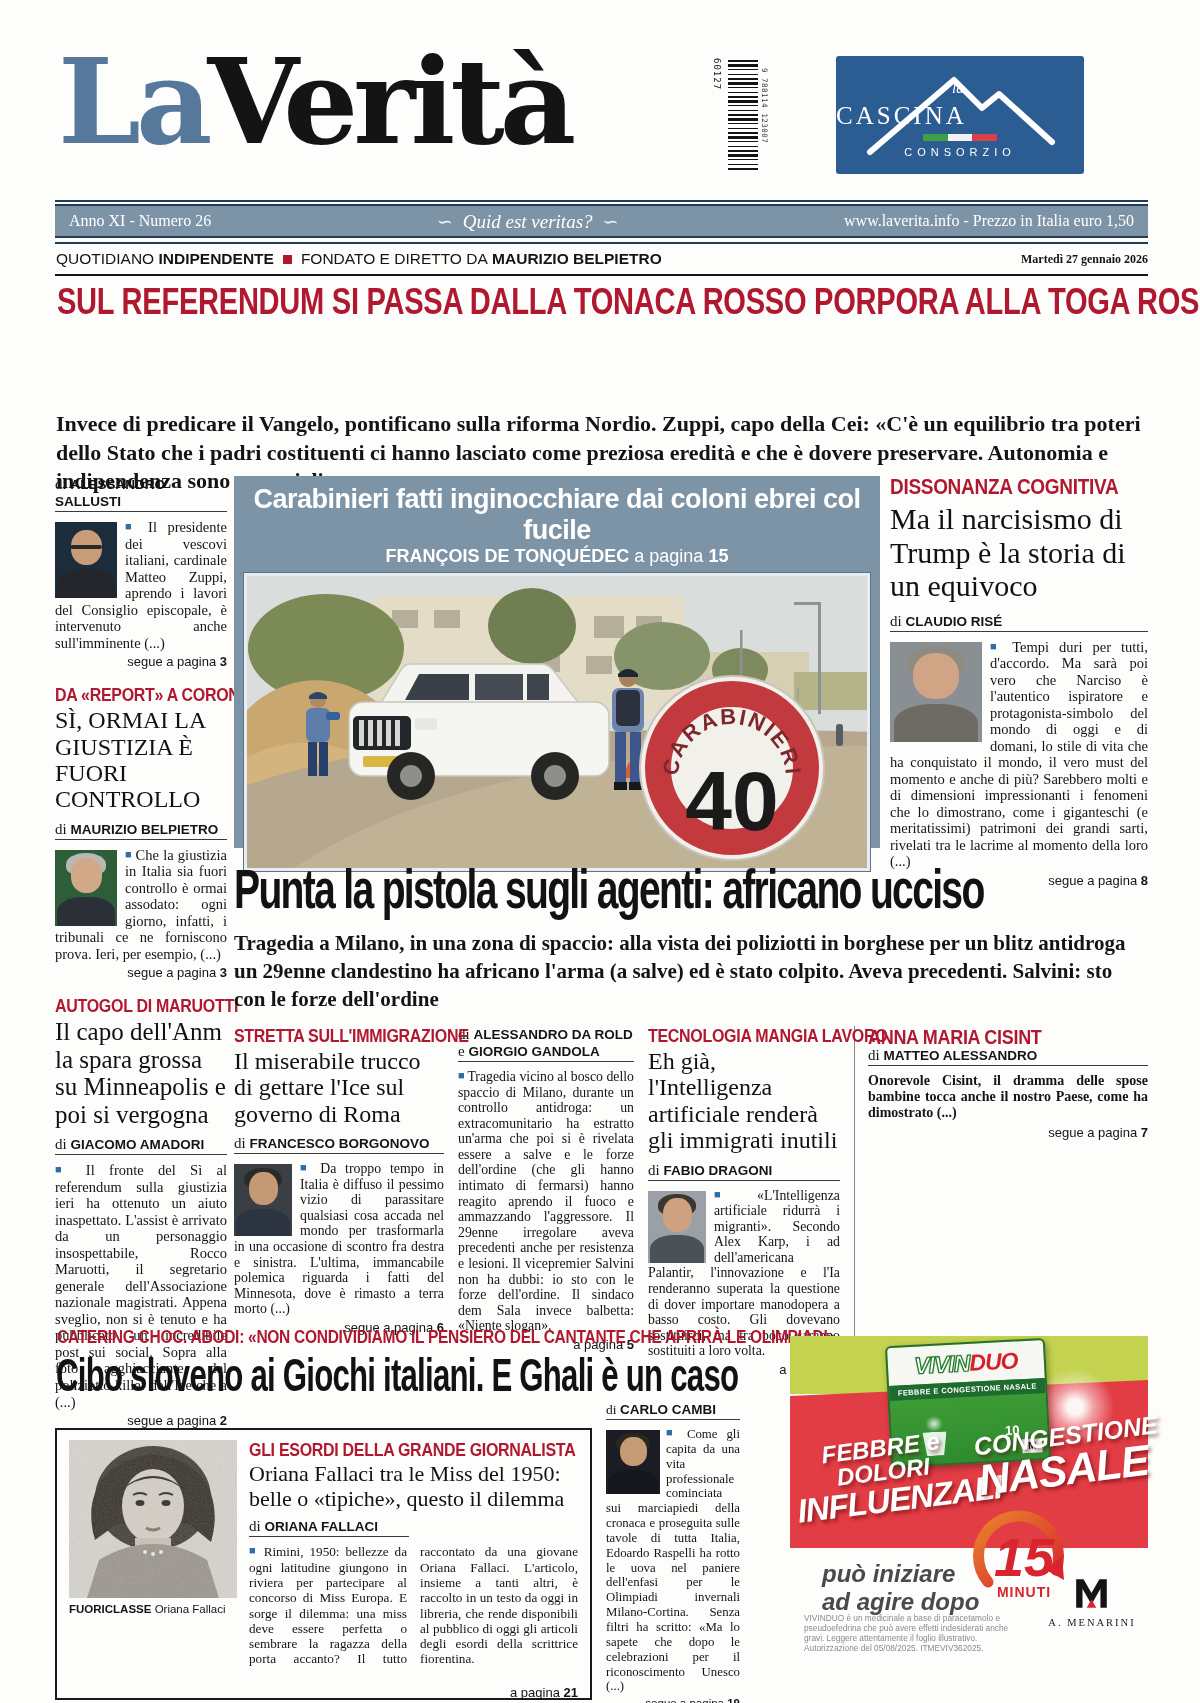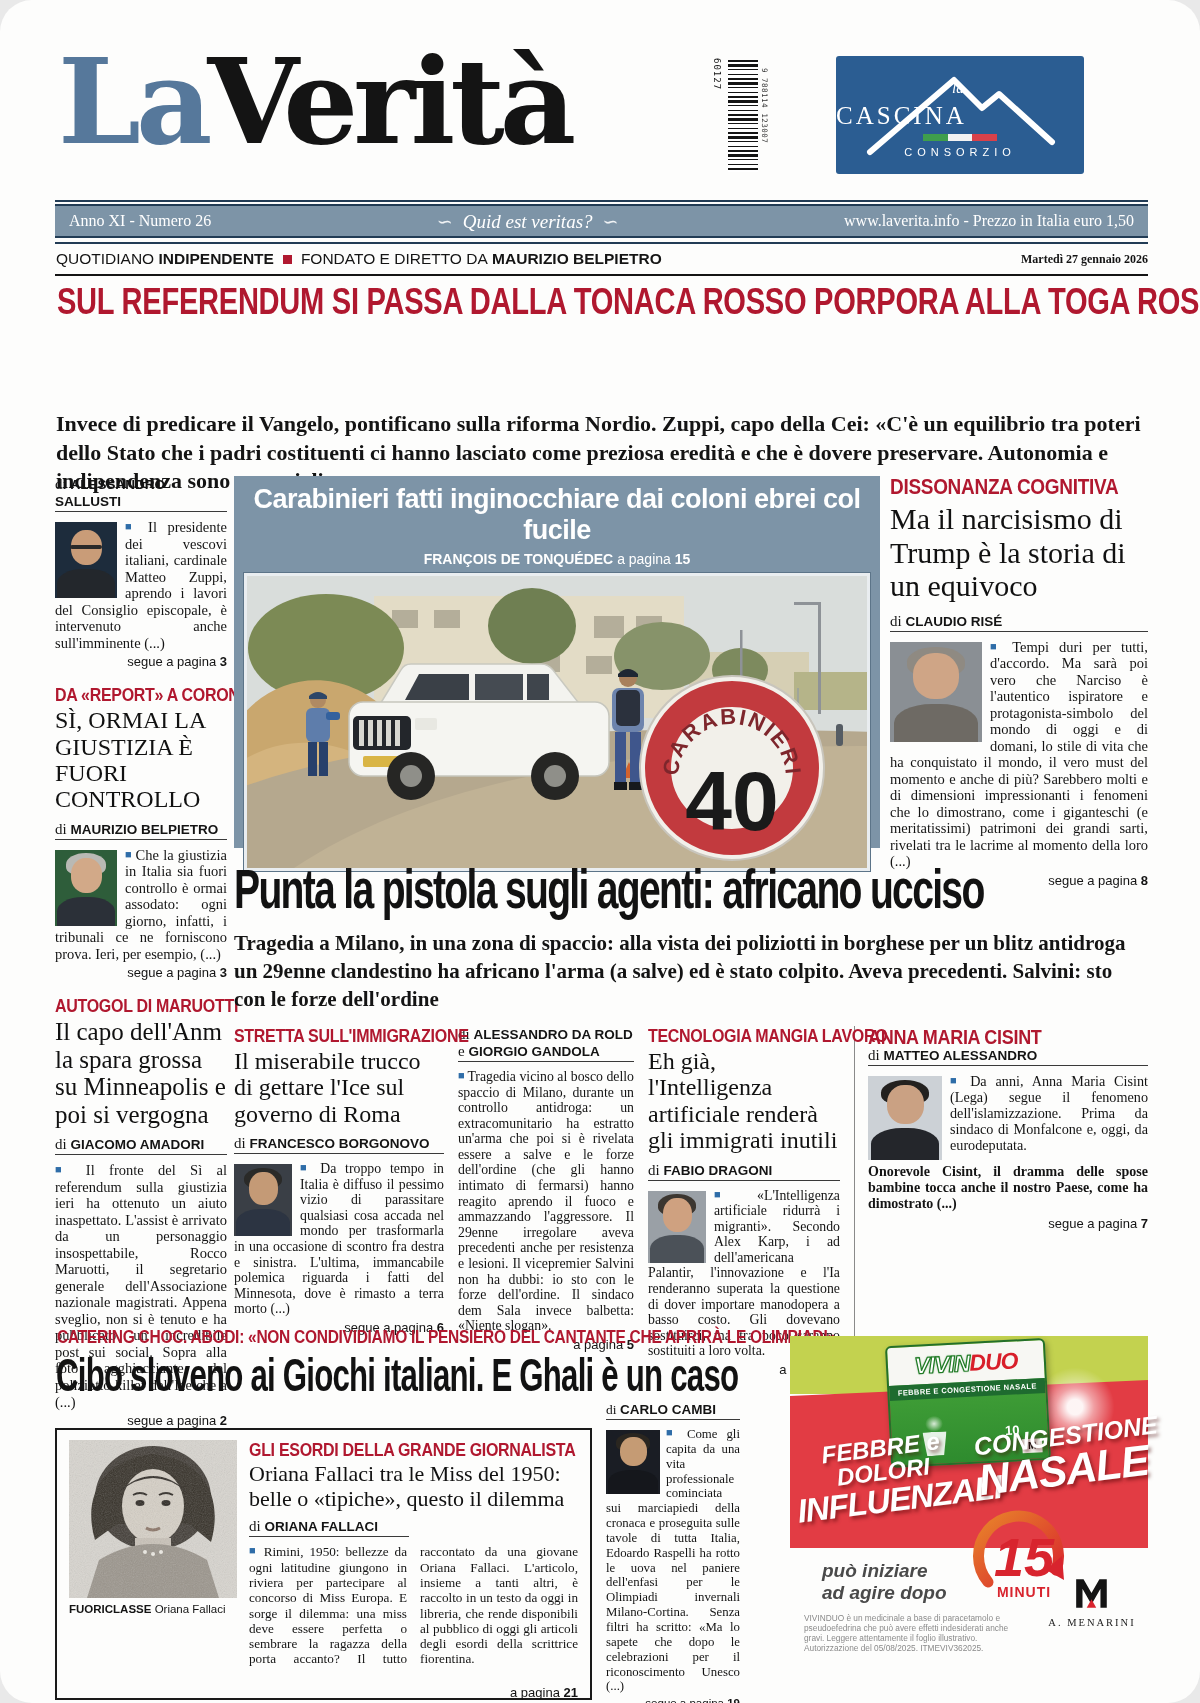--- a/index.html
+++ b/index.html
@@ -1,18 +1,18 @@
 <!DOCTYPE html>
 <html><head>
 <meta charset="utf-8">
 <title>La Verità — prima pagina</title>
 <style>
   html,body{margin:0;padding:0;background:#e9e9e9;}
   .page{position:relative;width:1200px;height:1703px;background:#fdfdfc;margin:0 auto;overflow:hidden;
-        font-family:"Liberation Serif",serif;color:#141414;border-radius:32px;}
+        font-family:"Liberation Serif",serif;color:#141414;}
   .abs{position:absolute;}
   
   .m-logo{left:58px;top:40px;font-family:"DejaVu Serif",serif;font-weight:bold;font-size:118px;line-height:1.05;letter-spacing:-5px;white-space:nowrap;}
   .logo-la{color:#56789b;}
   .logo-verita{color:#141414;}
   .barcode{left:708px;top:54px;width:58px;height:124px;}
   .bc-bars{position:absolute;left:20px;top:6px;width:30px;height:112px;
     background:repeating-linear-gradient(to bottom,#141414 0 2px,#fff 2px 4px,#141414 4px 7px,#fff 7px 9px,#141414 9px 10px,#fff 10px 14px,#141414 14px 15px,#fff 15px 18px);}
   .bc-num-top{position:absolute;left:4px;top:4px;writing-mode:vertical-rl;font-family:"DejaVu Sans Mono",monospace;font-size:9px;letter-spacing:1px;}
   .bc-num-side{position:absolute;left:52px;top:14px;writing-mode:vertical-rl;font-family:"DejaVu Sans Mono",monospace;font-size:7.5px;letter-spacing:.5px;color:#333;}
@@ -52,21 +52,21 @@
   .portrait i{display:block;position:absolute;}
   .ph-hair{left:18%;top:5%;width:64%;height:30%;background:var(--hair,transparent);border-radius:50% 50% 40% 40%;}
   .ph-head{left:25%;top:11%;width:50%;height:46%;background:var(--skin,#c9a184);border-radius:46%;}
   .ph-torso{left:4%;top:62%;width:92%;height:42%;background:var(--suit,#32373d);border-radius:45% 45% 0 0;}
   
   .leftcol{left:55px;top:476px;width:172px;}
   .leftcol .kicker{font-size:16px;}
   .leftcol .hl{font-size:24px;line-height:1.1;margin:4px 0 8px;}
   .centerpanel{left:234px;top:476px;width:646px;height:372px;background:#7d94a7;box-sizing:border-box;padding:6px 10px;}
   .photo-title{text-align:center;color:#fff;font-family:"Liberation Sans",sans-serif;font-weight:700;font-size:27px;letter-spacing:-.5px;margin-top:2px;}
-  .photo-byline{text-align:center;color:#fff;font-family:"Liberation Sans",sans-serif;font-size:14px;margin-top:5px;}
+  .photo-byline{text-align:center;color:#fff;font-family:"Liberation Sans",sans-serif;font-size:18px;}
   .photo-byline b{font-weight:700;}
   .photo-frame{margin-top:6px;height:292px;border:3px solid #e9edf0;outline:1px solid #5c7488;position:relative;overflow:hidden;background:#cfd4d2;}
   .photo-frame svg{position:absolute;left:0;top:0;width:100%;height:100%;}
   .rightcol{left:890px;top:474px;width:258px;}
   .rightcol .kicker{font-size:19px;}
   .rightcol .hl{font-size:30px;line-height:1.12;margin:6px 0 10px;}
   .rightcol .portrait{width:92px;height:100px;}
   
   .band2-headline{left:234px;top:856px;}
   .band2-deck{left:234px;top:930px;width:914px;font-size:21px;font-weight:600;line-height:1.33;}
@@ -113,21 +113,21 @@
   .pk-count{position:absolute;right:28px;bottom:20px;color:#fff;font-weight:700;font-size:13px;}
   .pk-mlogo{position:absolute;right:6px;bottom:4px;width:20px;height:14px;background:#f5f5f0;color:#141414;font-size:10px;font-weight:700;text-align:center;line-height:14px;}
   .ad-left-head,.ad-right-head{position:absolute;color:#fff;font-weight:700;font-style:italic;text-align:center;
     text-shadow:2px 3px 4px rgba(70,0,0,.5);transform:rotate(-7deg);line-height:1;}
   .ad-left-head{left:4px;top:100px;width:180px;}
   .ad-left-head .l1{font-size:24px;}
   .ad-left-head .l2{font-size:33px;letter-spacing:-1px;}
   .ad-right-head{right:0;top:88px;width:172px;}
   .ad-right-head .l1{font-size:25px;}
   .ad-right-head .l2{font-size:43px;letter-spacing:-1px;}
-  .ad-claim{position:absolute;left:32px;top:224px;font-weight:700;font-style:italic;font-size:19px;line-height:1.15;color:#4a4a4a;}
+  .ad-claim{position:absolute;left:32px;top:224px;font-weight:700;font-style:italic;font-size:24px;line-height:1.15;color:#4a4a4a;}
   .ad-badge{position:absolute;left:178px;top:168px;width:112px;height:108px;}
   .ad-badge .n15{position:absolute;left:0;right:0;top:26px;text-align:center;font-size:54px;font-weight:700;font-style:italic;color:#d8242e;line-height:1;}
   .ad-badge .min{position:absolute;left:0;right:0;top:80px;text-align:center;font-size:14px;font-weight:700;color:#d8242e;letter-spacing:1px;}
   .ad-disclaimer{position:absolute;left:14px;top:278px;width:226px;font-size:8.3px;line-height:1.2;color:#8a8a8a;}
   .ad-menarini{position:absolute;right:4px;top:240px;width:104px;text-align:center;color:#222;}
   .ad-menarini .mn-name{font-family:"Liberation Serif",serif;font-size:10.5px;letter-spacing:2px;margin-top:3px;}
   .clearfix::after{content:"";display:block;clear:both;}
   .mt16{margin-top:16px;}
 </style>
 </head>
@@ -370,28 +370,20 @@
             <i class="ph-torso"></i>
           </div>
         <p class="body bullet">«L'Intelligenza artificiale ridurrà i migranti». Secondo Alex Karp, i ad dell'americana Palantir, l'innovazione e l'Ia renderanno superata la questione di dover importare manodopera a basso costo. Gli dovevano sostituirci, ma tra poco saranno sostituiti a loro volta.</p>
       </div>
       <div class="follow"><span>a pagina</span> <b>8</b></div>
     </div>
 
     <div class="colx4">
       <span class="sqz kicker" style="--sy:1.15;font-size:18px">ANNA MARIA CISINT</span>
       <div class="byline"><span>di</span> <span class="nm">MATTEO ALESSANDRO</span></div>
-      <div class="clearfix">
-        <div class="portrait" style="--bg:#ccd1d6;--skin:#caa183;--hair:#23211f;--suit:#24262b">
-            <i class="ph-hair"></i>
-            <i class="ph-head"></i>
-            <i class="ph-torso"></i>
-          </div>
-        <p class="body bullet" style="font-size:14.2px">Da anni, Anna Maria Cisint (Lega) segue il fenomeno dell'islamizzazione. Prima da sindaco di Monfalcone e, oggi, da eurodeputata.</p>
-      </div>
       <p class="q-bold">Onorevole Cisint, il dramma delle spose bambine tocca anche il nostro Paese, come ha dimostrato (...)</p>
       <div class="follow"><span>segue a pagina</span> <b>7</b></div>
     </div>
   </div>
 
   <div class="abs bot-kicker" style="height:26px">
     <span class="sqz kicker" style="--sx:.97;--sy:1.2;font-size:16px">CATERING CHOC. ABODI: «NON CONDIVIDIAMO IL PENSIERO DEL CANTANTE CHE APRIRÀ LE OLIMPIADI»</span>
   </div>
   <div class="abs bot-headline" style="height:58px">
     <span class="sqz mega" style="--sx:.78;--sy:1.15;font-size:40px;letter-spacing:-1px">Cibo sloveno ai Giochi italiani. E Ghali è un caso</span>

